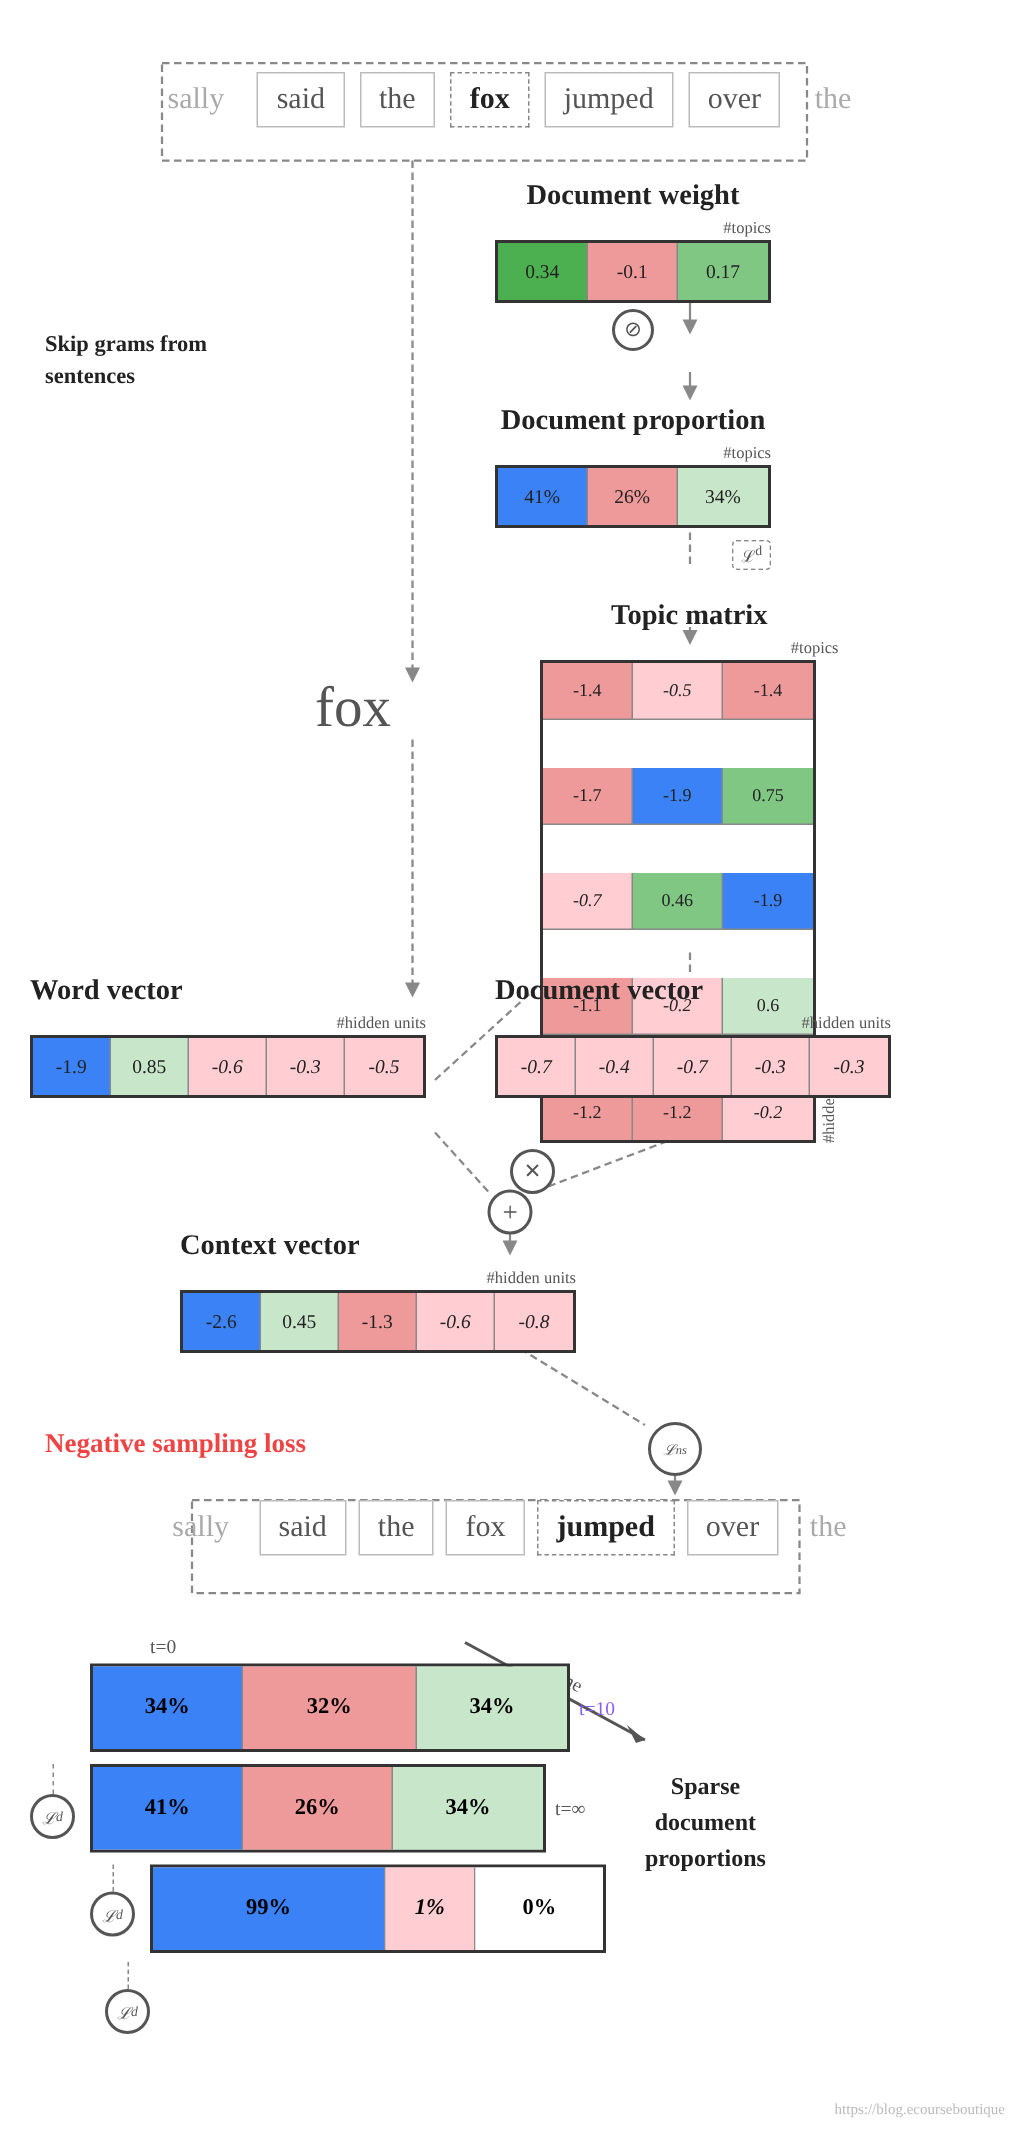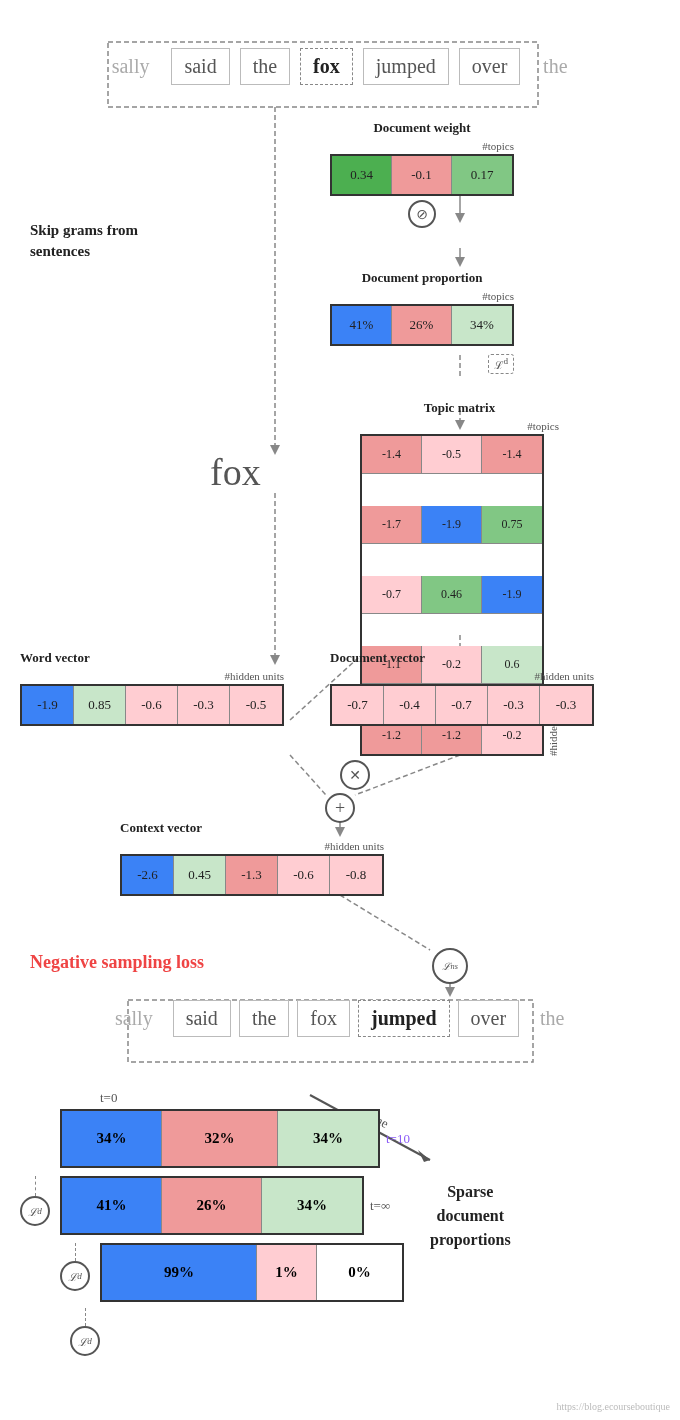--- a/index.html
+++ b/index.html
@@ -44,21 +44,21 @@
       border: 1.5px dashed #888;
     }
 
     
     .doc-weight-section {
       position: absolute;
       top: 120px;
       left: 330px;
     }
     .section-label {
-      font-size: 13px;
+      font-size: 19px;
       font-weight: bold;
       text-align: center;
       margin-bottom: 4px;
       color: #222;
     }
     .hashtag-label {
       font-size: 11px;
       color: #555;
       text-align: right;
       margin-bottom: 2px;
@@ -78,21 +78,21 @@
       border-right: 1px solid #888;
     }
     .matrix-cell:last-child { border-right: none; }
 
     
     .green-dark { background: #4caf50; }
     .green-med { background: #81c784; }
     .green-light { background: #c8e6c9; }
     .red-dark { background: #3b82f6; }
     .red-med { background: #ef9a9a; }
-    .red-light { background: #ffcdd2; }
+    .red-light { background: #ffcdd2; font-style: italic; }
     .white-cell { background: #fff; }
 
     
     .norm-icon {
       width: 28px;
       height: 28px;
       border: 2px solid #555;
       border-radius: 50%;
       display: flex;
       align-items: center;

